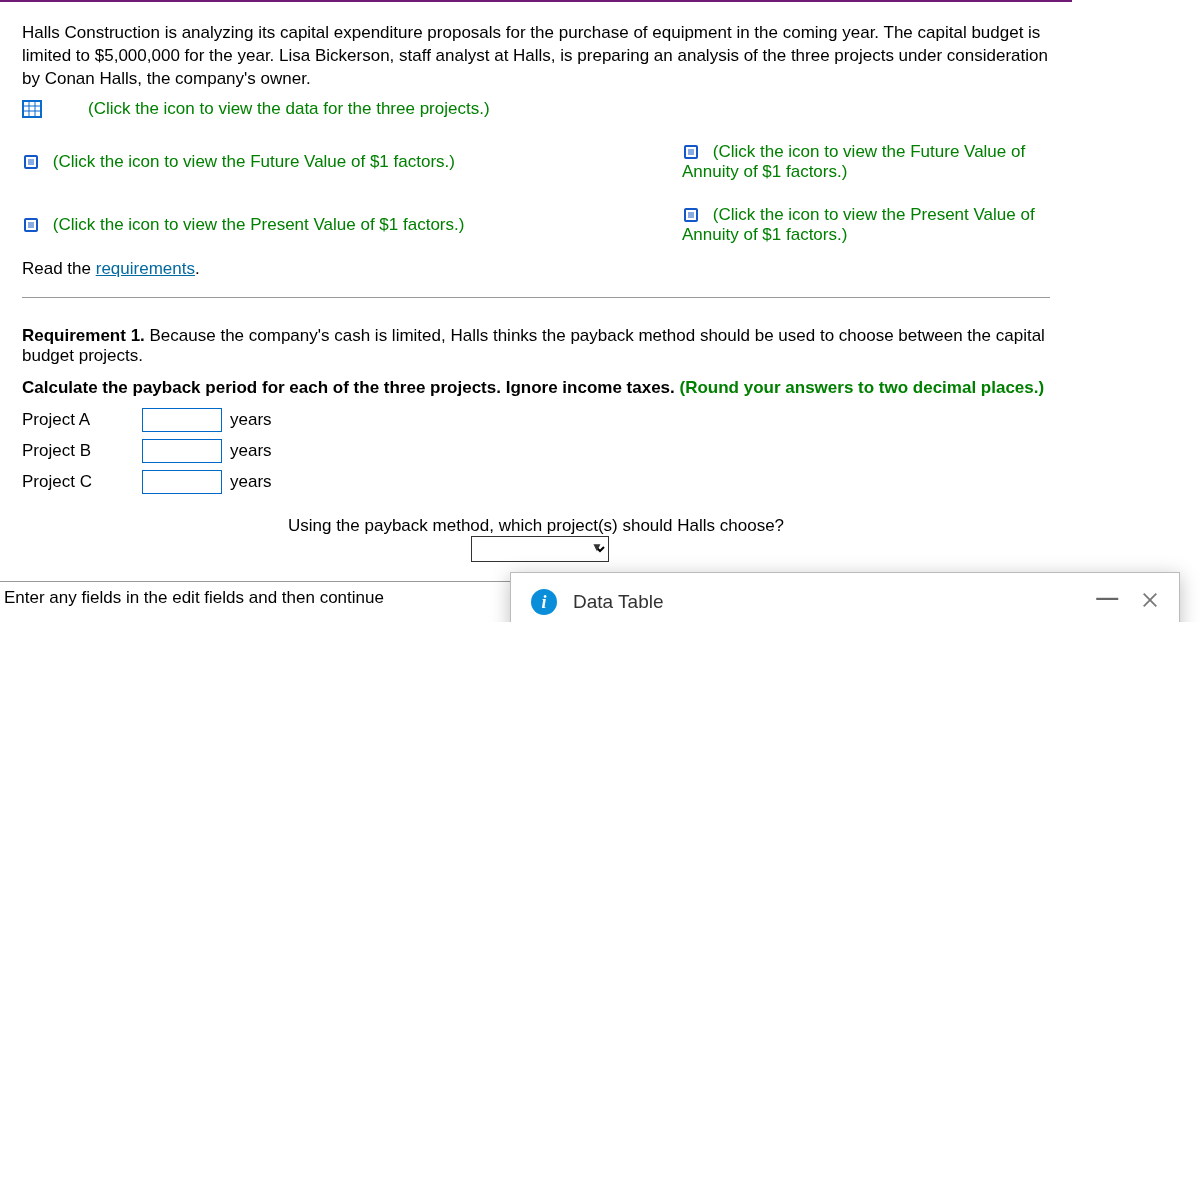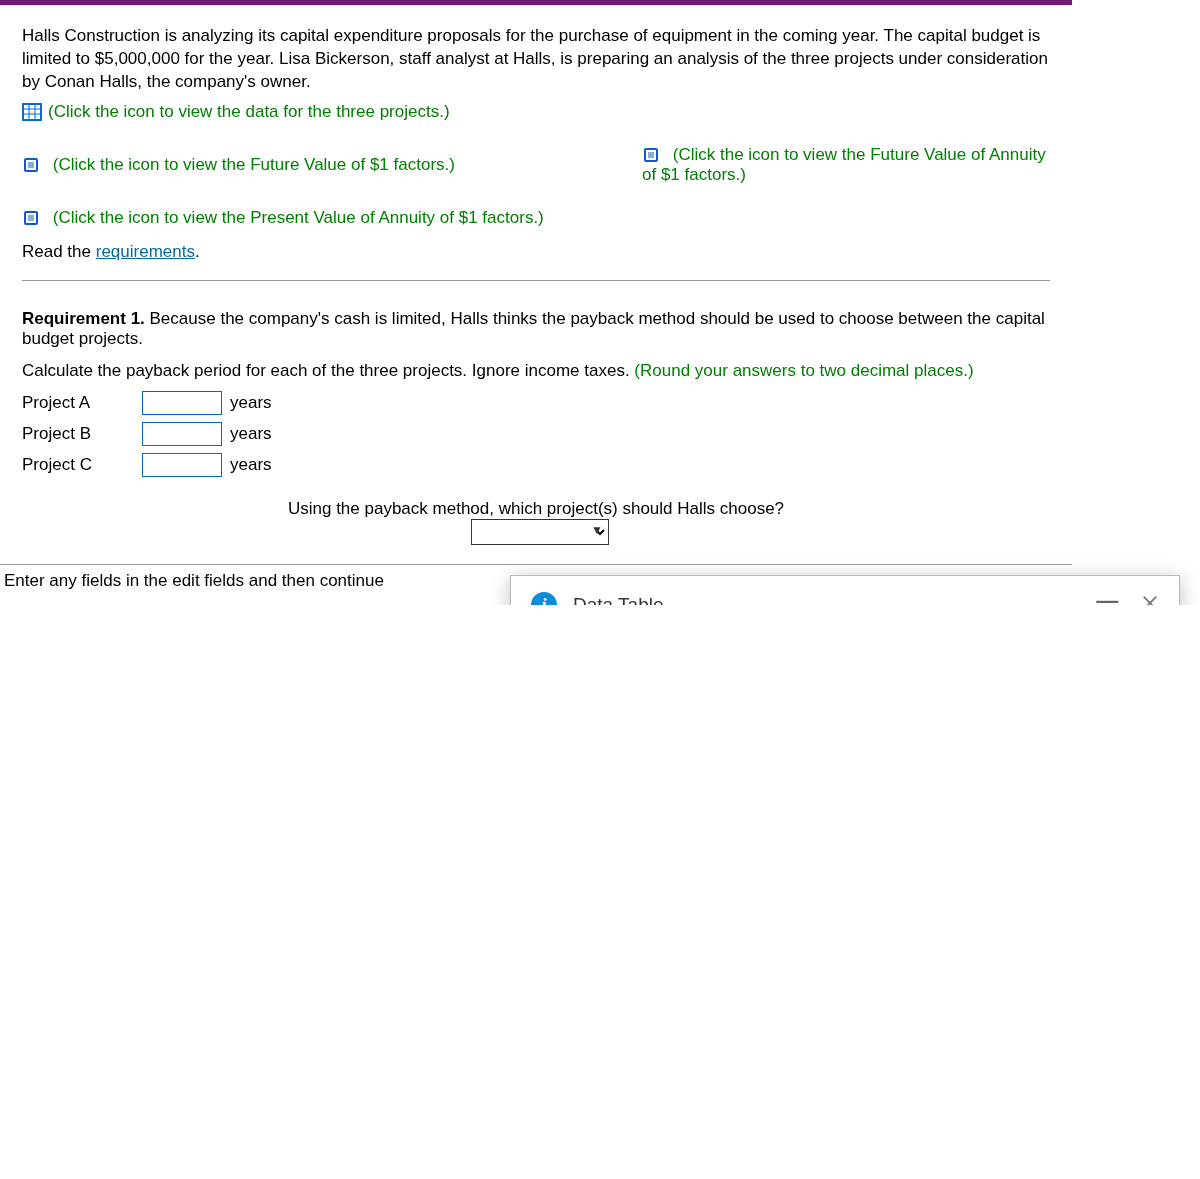--- a/index.html
+++ b/index.html
@@ -8,35 +8,35 @@
     font-size: 17px;
     color: #000;
     margin: 0;
     padding: 0;
     background: #fff;
   }
   .page {
     width: 1072px;
     position: relative;
     padding: 20px 22px 60px 22px;
-    border-top: 5px solid #701a75;
+    border-top: 2px solid #701a75;
   }
   .intro { line-height: 1.35; margin-bottom: 8px; }
-  .link-row { margin: 6px 0; display: flex; align-items: center; }
+  .link-row { margin: 6px 0; display: flex; align-items: center; gap: 40px; }
   .link-row.two-col { display: grid; grid-template-columns: 620px auto; margin-top: 23px; }
   .icon-grid, .icon-book {
     display: inline-flex; width: 20px; height: 18px; margin-right: 6px;
     align-items: center; justify-content: center; vertical-align: middle;
   }
   .link-text { color: #008000; cursor: pointer; }
   .blue-link { color: #0369a1; text-decoration: underline; cursor: pointer; }
   hr.sep { border: none; border-top: 1px solid #999; margin: 18px 0; }
   .req-title b { font-weight: bold; }
   .req-block { margin-top: 28px; }
-  .calc-line { margin: 12px 0 10px 0; }
+  .calc-line { margin: 12px 0 10px 0; font-weight: bold; }
   .hint-green { color: #008000; }
   .proj-row { display: flex; align-items: center; margin: 7px 0; }
   .proj-label { width: 120px; }
   .proj-input {
     width: 80px; height: 24px; border: 1px solid #0068c9;
     margin-right: 8px; background: #fff;
   }
   .years-text { }
   .choose-row { margin-top: 22px; display: flex; align-items: center; flex-direction: column; }
   .select-wrap { position: relative; display: inline-block; margin-left: 8px; }
@@ -144,20 +144,32 @@
             <line x1="6" y1="7" x2="12" y2="7" stroke="#1357c9" stroke-width="1"></line>
             <line x1="6" y1="9" x2="12" y2="9" stroke="#1357c9" stroke-width="1"></line>
             <line x1="6" y1="11" x2="12" y2="11" stroke="#1357c9" stroke-width="1"></line>
           </svg>
       </span>
       <span class="link-text">(Click the icon to view the Future Value of Annuity of $1 factors.)</span>
     </div>
   </div>
 
   <div class="link-row two-col">
+    <div>
+      <span class="icon-book">
+        <svg width="20" height="18" viewBox="0 0 20 18">
+            <rect x="2" y="2" width="14" height="14" rx="2" fill="#1357c9"></rect>
+            <rect x="4" y="4" width="10" height="10" fill="#fff"></rect>
+            <line x1="6" y1="7" x2="12" y2="7" stroke="#1357c9" stroke-width="1"></line>
+            <line x1="6" y1="9" x2="12" y2="9" stroke="#1357c9" stroke-width="1"></line>
+            <line x1="6" y1="11" x2="12" y2="11" stroke="#1357c9" stroke-width="1"></line>
+          </svg>
+      </span>
+      <span class="link-text">(Click the icon to view the Present Value of $1 factors.)</span>
+    </div>
     <div>
       <span class="icon-book">
         <svg width="20" height="18" viewBox="0 0 20 18">
             <rect x="2" y="2" width="14" height="14" rx="2" fill="#1357c9"></rect>
             <rect x="4" y="4" width="10" height="10" fill="#fff"></rect>
             <line x1="6" y1="7" x2="12" y2="7" stroke="#1357c9" stroke-width="1"></line>
             <line x1="6" y1="9" x2="12" y2="9" stroke="#1357c9" stroke-width="1"></line>
             <line x1="6" y1="11" x2="12" y2="11" stroke="#1357c9" stroke-width="1"></line>
           </svg>
       </span>

